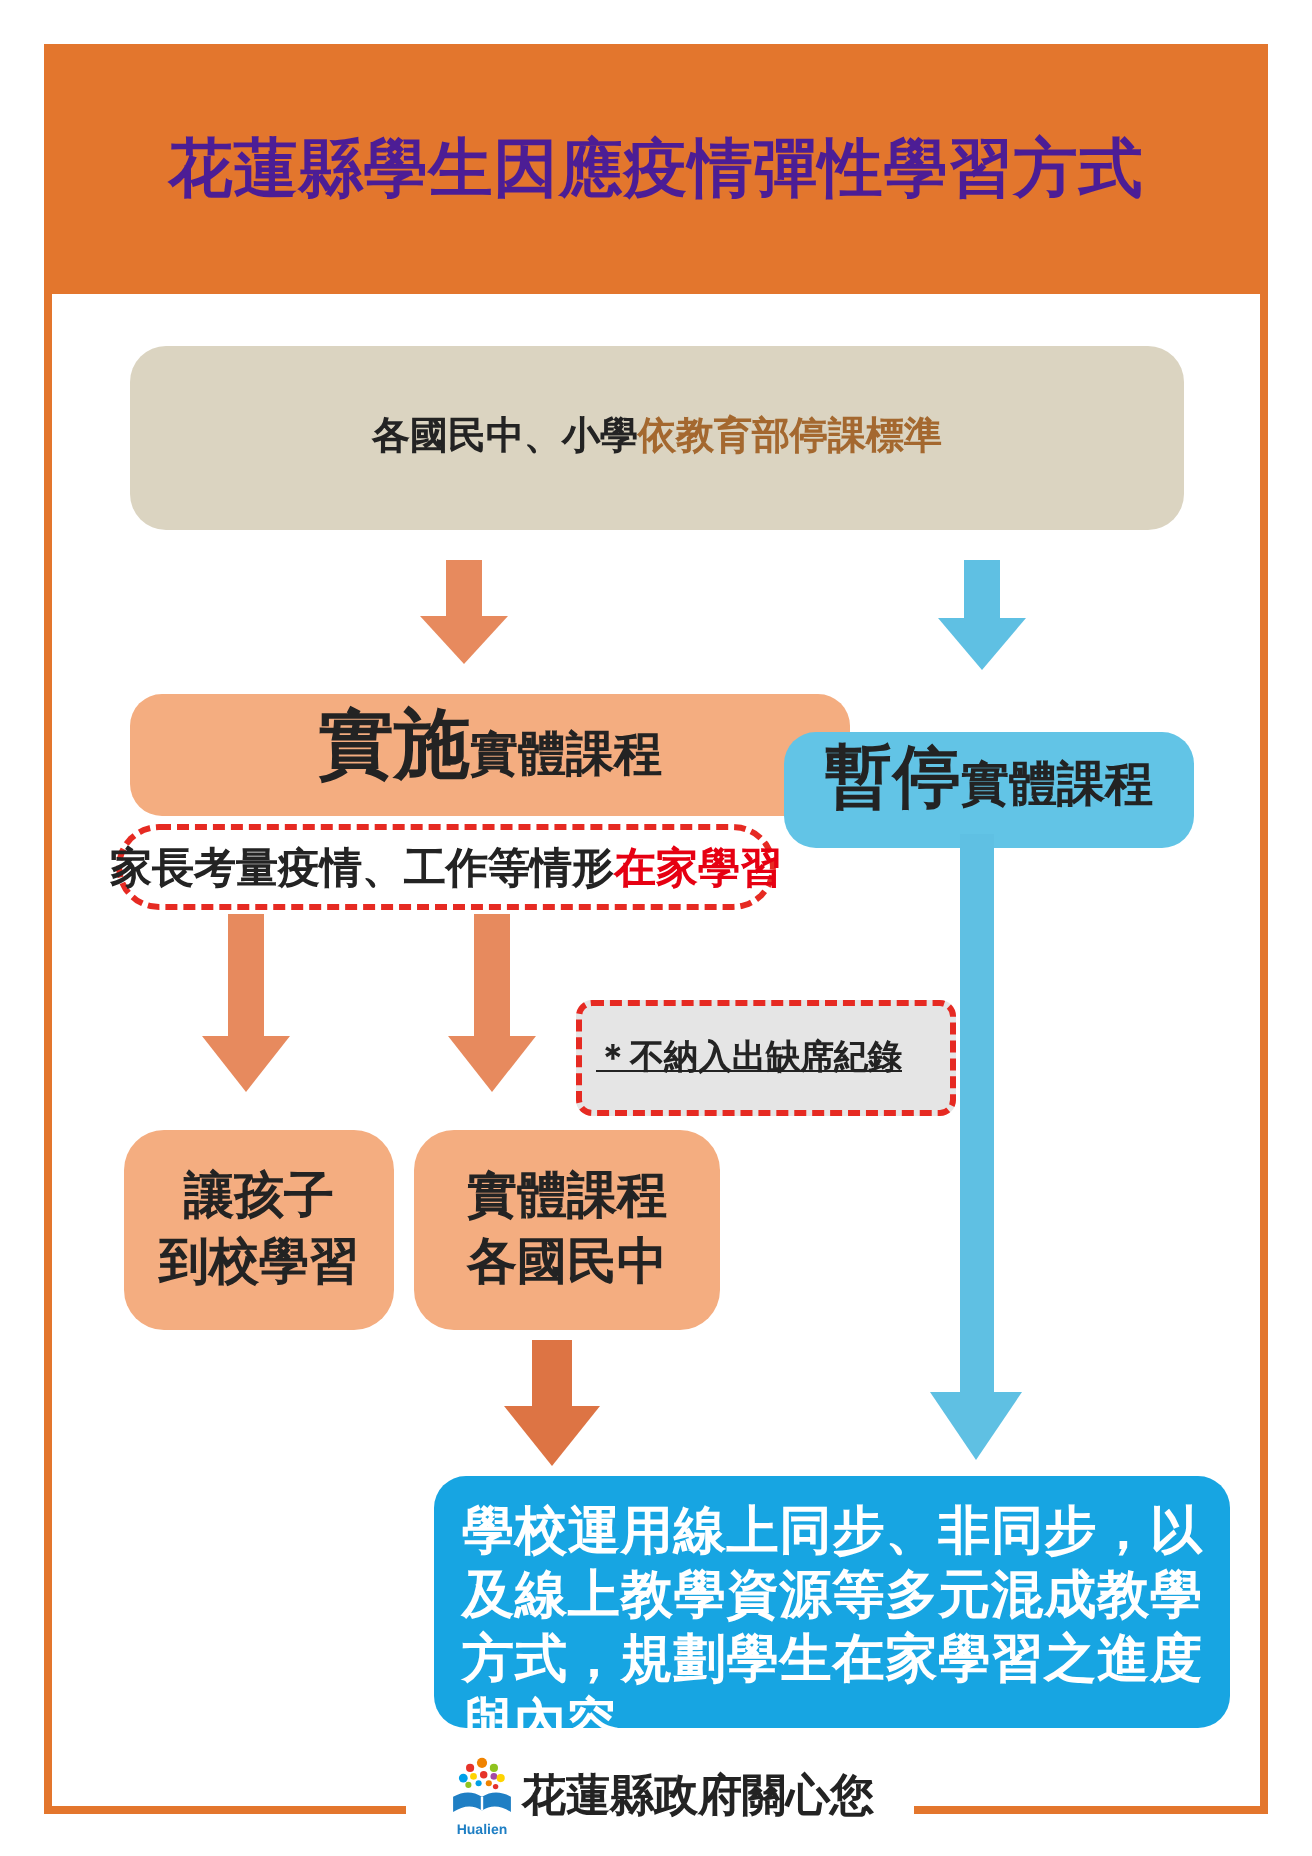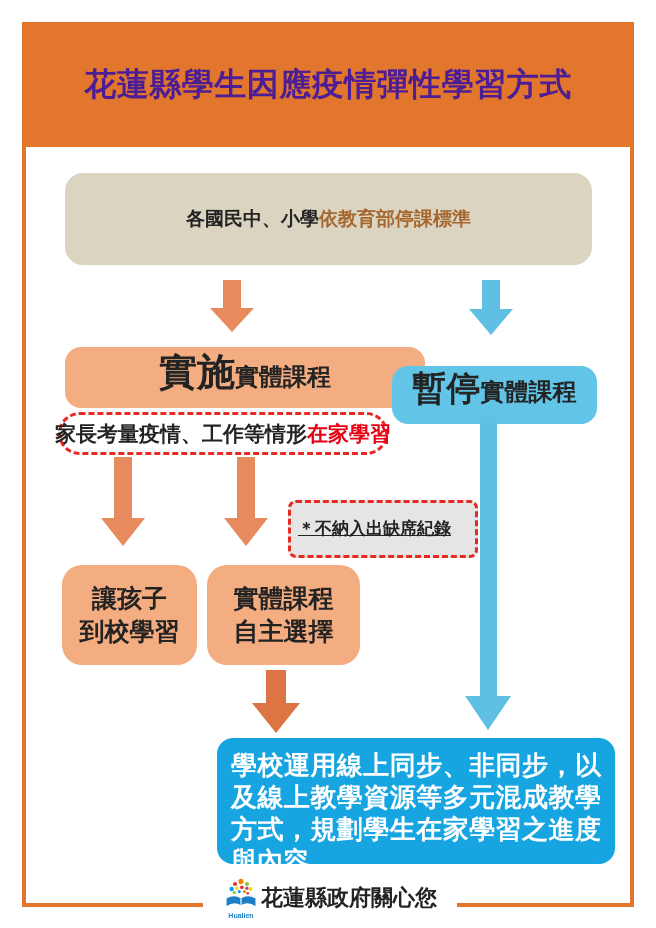--- a/index.html
+++ b/index.html
@@ -161,21 +161,21 @@
   <div class="exemption-note">
     <div>＊不納入出缺席紀錄</div>
   </div>
 
   <div id="opt-school" class="option-box">
     <div>讓孩子</div>
     <div>到校學習</div>
   </div>
   <div id="opt-home" class="option-box">
     <div>實體課程</div>
-    <div>自主選擇</div>
+    <div>各國民中</div>
   </div>
 
   <div id="ar-online" class="v-arrow orange2">
     <div class="stem"></div>
       <div class="head"></div>
   </div>
 
   <div class="online-box">學校運用線上同步、非同步，以及線上教學資源等多元混成教學方式，規劃學生在家學習之進度與內容。</div>
 
   <div class="footer">

